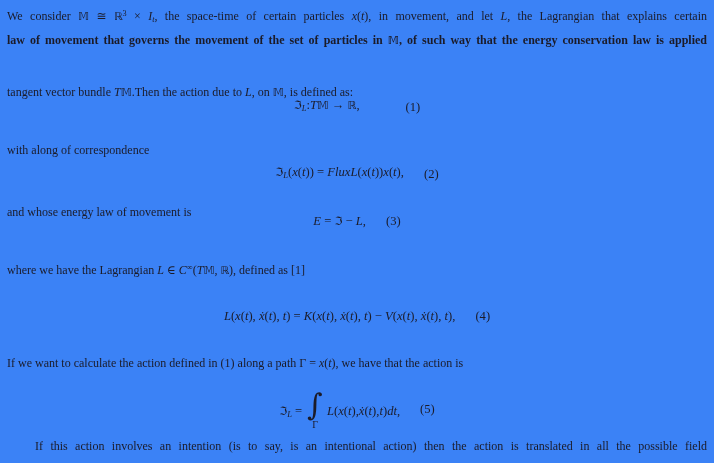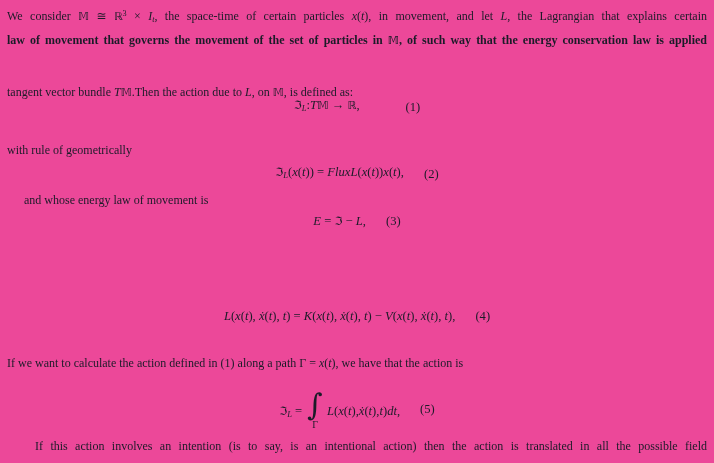--- a/index.html
+++ b/index.html
@@ -64,38 +64,39 @@
   .int-under {
     font-size: 10px;
     line-height: 10px;
     margin-top: -1px;
     font-style: normal;
   }
 </style>
 </head>
 <body>
 
-<div id="page" style="color: rgb(27, 27, 40); background: #ec4899;">
+<div id="page" style="color: rgb(27, 27, 40); background: #3b82f6;">
     <div class="block just" style="top: 6px;"><span class="tk-r">We consider </span><span class="tk-bb">𝕄</span><span class="tk-r"> ≅ </span><span class="tk-bb">ℝ</span><span class="tk-sup">3</span><span class="tk-r"> × </span><span class="tk-i">I</span><span class="tk-sub">t</span><span class="tk-r">, the space-time of certain particles </span><span class="tk-i">x</span><span class="tk-r">(</span><span class="tk-i">t</span><span class="tk-r">), in movement, and let </span><span class="tk-i">L</span><span class="tk-r">, the Lagrangian that explains certain</span></div>
     <div class="block just" style="top: 32px; font-weight: bold;"><span class="tk-r">law of movement that governs the movement of the set of particles in </span><span class="tk-bb">𝕄</span><span class="tk-r">, of such way that the energy conservation law is applied</span></div>
     <div class="block" style="top: 84px;"><span class="tk-r">tangent vector bundle </span><span class="tk-i">T</span><span class="tk-bb">𝕄</span><span class="tk-r">.Then the action due to </span><span class="tk-i">L</span><span class="tk-r">, on </span><span class="tk-bb">𝕄</span><span class="tk-r">, is defined as:</span></div>
     <div class="block eq" style="top: 97px;">
       <span><span class="tk-bb">ℑ</span><span class="tk-sub">L</span><span class="tk-r">:</span><span class="tk-i">T</span><span class="tk-bb">𝕄</span><span class="tk-r"> → </span><span class="tk-bb">ℝ</span><span class="tk-r">,</span></span>
       <span class="eqnum eqnum-lg">(1)</span>
     </div>
-    <div class="block" style="top: 142px;"><span class="tk-r">with rule of geometrically</span></div>
+    <div class="block" style="top: 142px;"><span class="tk-r">with along of correspondence</span></div>
     <div class="block eq" style="top: 164px;">
       <span><span class="tk-bb">ℑ</span><span class="tk-sub">L</span><span class="tk-r">(</span><span class="tk-i">x</span><span class="tk-r">(</span><span class="tk-i">t</span><span class="tk-r">)) = </span><span class="tk-i">FluxL</span><span class="tk-r">(</span><span class="tk-i">x</span><span class="tk-r">(</span><span class="tk-i">t</span><span class="tk-r">))</span><span class="tk-i">x</span><span class="tk-r">(</span><span class="tk-i">t</span><span class="tk-r">),</span></span>
       <span class="eqnum">(2)</span>
     </div>
-    <div class="block" style="top: 192px; margin-left: 17px;"><span class="tk-r">and whose energy law of movement is</span></div>
+    <div class="block" style="top: 204px;"><span class="tk-r">and whose energy law of movement is</span></div>
     <div class="block eq" style="top: 213px;">
       <span><span class="tk-i">E</span><span class="tk-r"> = </span><span class="tk-bb">ℑ</span><span class="tk-r"> − </span><span class="tk-i">L</span><span class="tk-r">,</span></span>
       <span class="eqnum">(3)</span>
     </div>
+    <div class="block" style="top: 260px;"><span class="tk-r">where we have the Lagrangian </span><span class="tk-i">L</span><span class="tk-r"> ∈ </span><span class="tk-i">C</span><span class="tk-sup">∞</span><span class="tk-r">(</span><span class="tk-i">T</span><span class="tk-bb">𝕄</span><span class="tk-r">, </span><span class="tk-bb">ℝ</span><span class="tk-r">), defined as [1]</span></div>
     <div class="block eq" style="top: 308px;">
       <span><span class="tk-i">L</span><span class="tk-r">(</span><span class="tk-i">x</span><span class="tk-r">(</span><span class="tk-i">t</span><span class="tk-r">), </span><span class="tk-i">ẋ</span><span class="tk-r">(</span><span class="tk-i">t</span><span class="tk-r">), </span><span class="tk-i">t</span><span class="tk-r">) = </span><span class="tk-i">K</span><span class="tk-r">(</span><span class="tk-i">x</span><span class="tk-r">(</span><span class="tk-i">t</span><span class="tk-r">), </span><span class="tk-i">ẋ</span><span class="tk-r">(</span><span class="tk-i">t</span><span class="tk-r">), </span><span class="tk-i">t</span><span class="tk-r">) − </span><span class="tk-i">V</span><span class="tk-r">(</span><span class="tk-i">x</span><span class="tk-r">(</span><span class="tk-i">t</span><span class="tk-r">), </span><span class="tk-i">ẋ</span><span class="tk-r">(</span><span class="tk-i">t</span><span class="tk-r">), </span><span class="tk-i">t</span><span class="tk-r">),</span></span>
       <span class="eqnum">(4)</span>
     </div>
     <div class="block" style="top: 355px;"><span class="tk-r">If we want to calculate the action defined in (1) along a path Γ = </span><span class="tk-i">x</span><span class="tk-r">(</span><span class="tk-i">t</span><span class="tk-r">), we have that the action is</span></div>
     <div class="block eq eq5" style="top: 385px;">
       <span><span class="tk-bb">ℑ</span><span class="tk-sub">L</span><span class="tk-r"> = </span><span class="int-wrap">
           <span class="int-sign">∫</span>
           <span class="int-under">Γ</span>
         </span><span class="tk-i">L</span><span class="tk-r">(</span><span class="tk-i">x</span><span class="tk-r">(</span><span class="tk-i">t</span><span class="tk-r">),</span><span class="tk-i">ẋ</span><span class="tk-r">(</span><span class="tk-i">t</span><span class="tk-r">),</span><span class="tk-i">t</span><span class="tk-r">)</span><span class="tk-i">dt</span><span class="tk-r">,</span></span>

